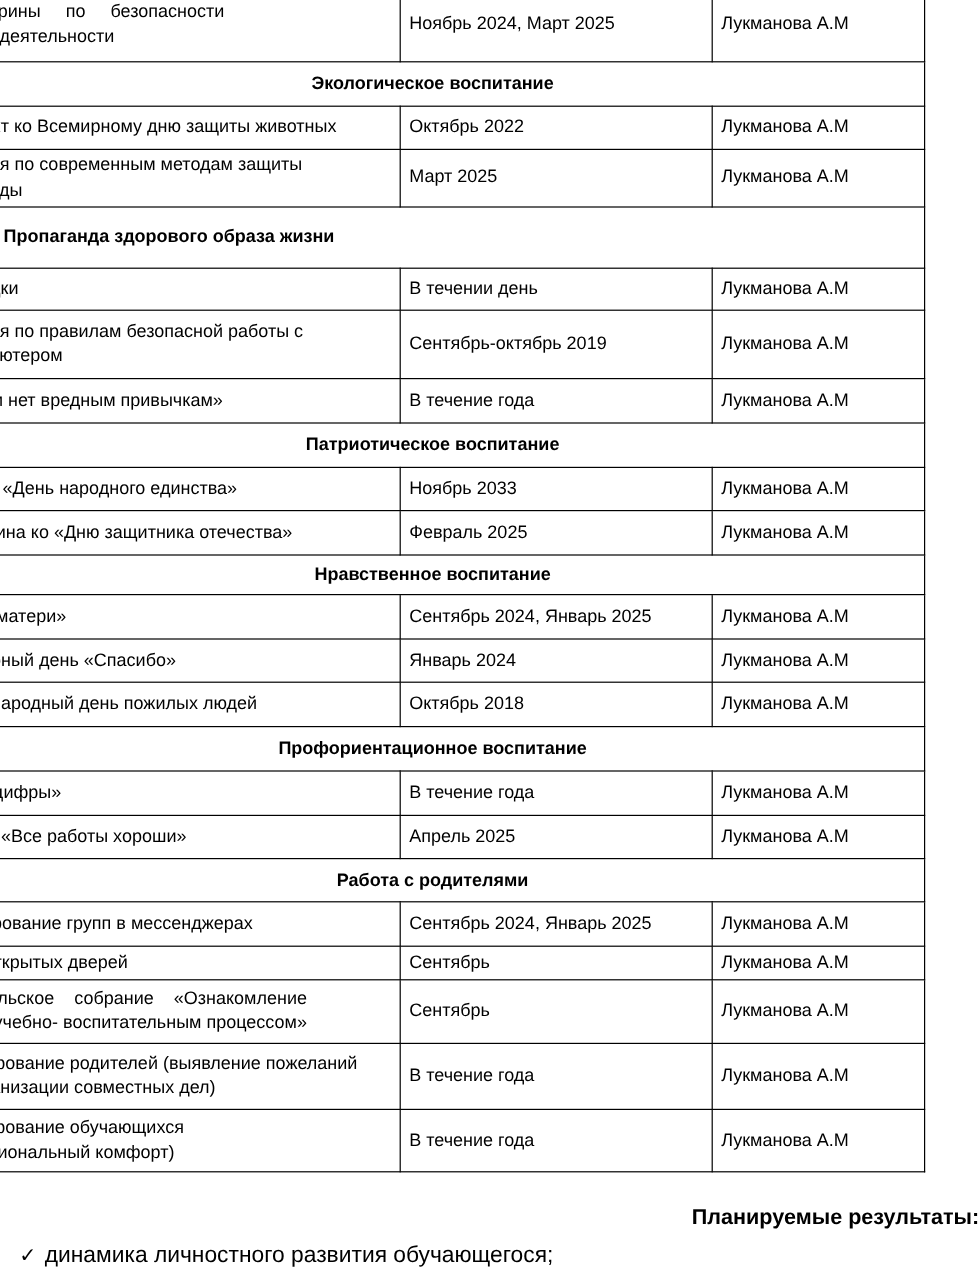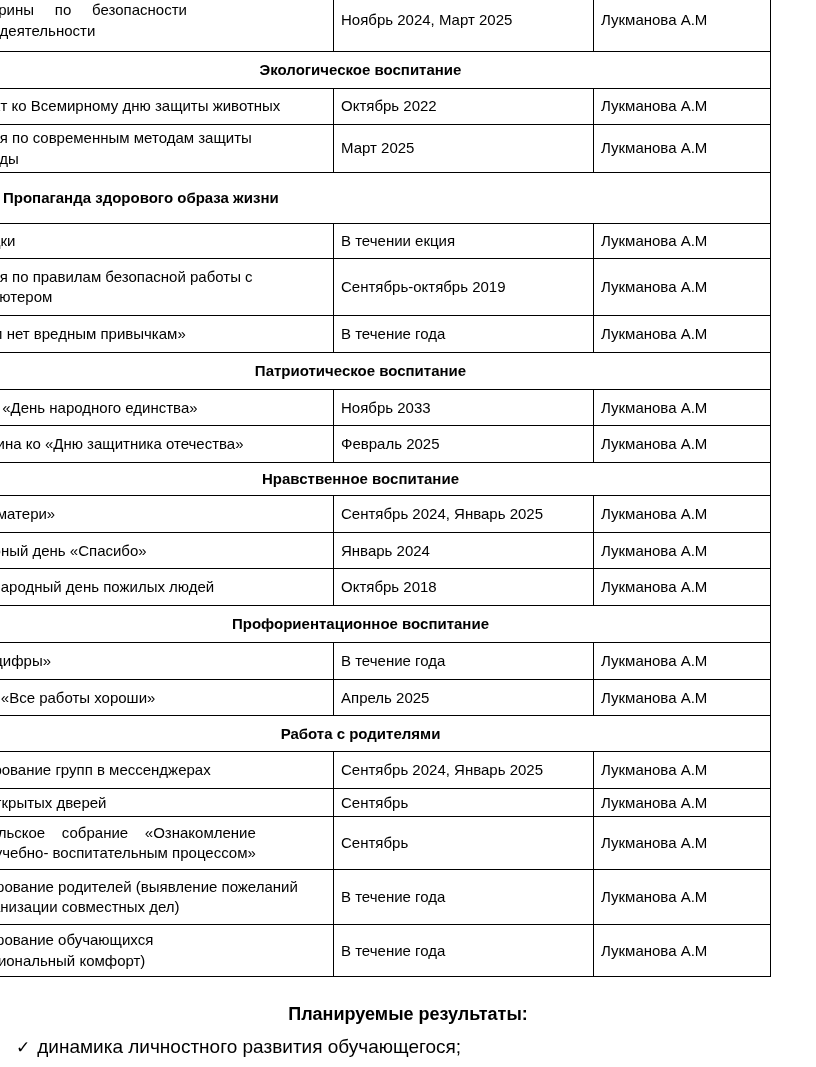--- a/index.html
+++ b/index.html
@@ -40,21 +40,21 @@
     text-align: center;
     font-weight: bold;
   }
   td.section.left {
     text-align: left;
     padding-left: 52px;
   }
   .results-title {
     position: absolute;
     top: 1004px; left: 0; width: 100%;
-    text-align: center;
+    text-align: right;
     font-size: 18px;
     font-weight: bold;
   }
   .bullet-line {
     position: absolute;
     top: 1036px; left: 16px;
     font-size: 19px;
     display: flex;
     align-items: baseline;
   }
@@ -93,21 +93,21 @@
           <td class="activity">Лекция по современным методам защиты
 природы</td>
           <td class="date">Март 2025</td>
           <td class="resp">Лукманова А.М</td>
         </tr>
         <tr style="height: 51px;">
           <td colspan="3" class="section left">Пропаганда здорового образа жизни</td>
         </tr>
         <tr style="height: 35px;">
           <td class="activity">Зарядки</td>
-          <td class="date">В течении екция</td>
+          <td class="date">В течении день</td>
           <td class="resp">Лукманова А.М</td>
         </tr>
         <tr style="height: 57px;">
           <td class="activity">Лекция по правилам безопасной работы с
 компьютером</td>
           <td class="date">Сентябрь-октябрь 2019</td>
           <td class="resp">Лукманова А.М</td>
         </tr>
         <tr style="height: 37px;">
           <td class="activity">Скажи нет вредным привычкам»</td>

